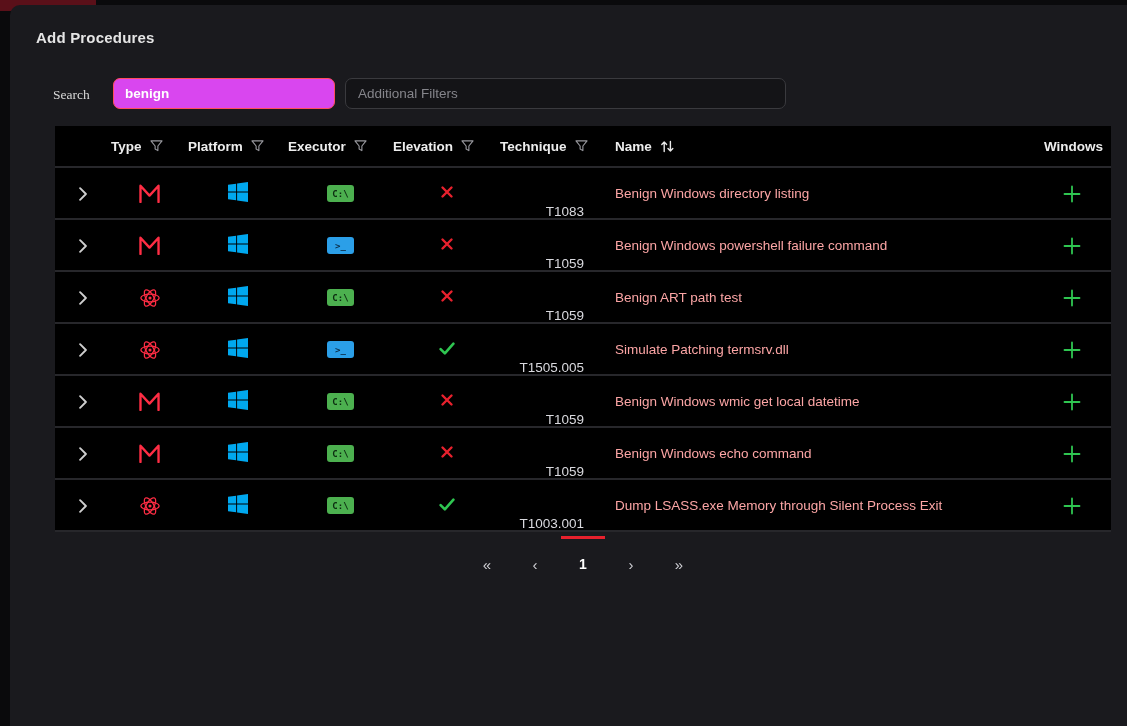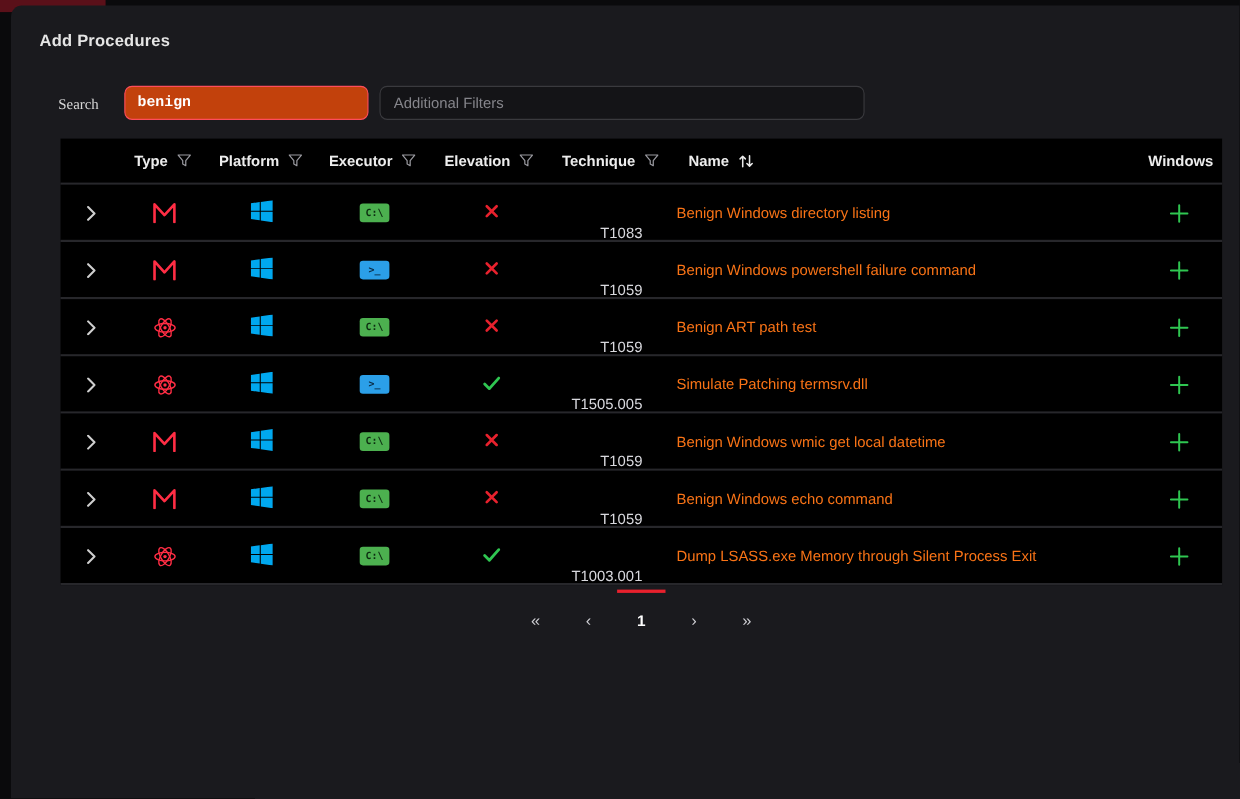--- a/index.html
+++ b/index.html
@@ -6,40 +6,40 @@
   html,body { width:1127px; height:726px; background:#0a0a0c; font-family:"Liberation Sans",sans-serif; overflow:hidden; position:relative; }
 
   .corner-fragment { position:absolute; left:0; top:0; width:96px; height:11px; background:#5a1019; }
 
   .modal { position:absolute; left:10px; top:5px; width:1117px; height:721px; background:#1a1a1e; border-top-left-radius:10px; }
 
   .modal-title { position:absolute; left:26px; top:24px; font-size:15px; font-weight:700; color:#e5e5e5; letter-spacing:.2px; }
 
   .search-label { position:absolute; left:43px; top:82px; font-size:13.5px; color:#d8d8d8;font-family:Liberation Serif, serif; }
   .search-input { position:absolute; left:103px; top:73px; width:222px; height:31px;
-    background:#c2410c; border:1px solid #ff4d5c; border-radius:7px; color:#ffffff;
-    font-family:Liberation Mono, monospace; font-size:13.5px; font-weight:600; padding:0 11px; outline:none; }
+    background:#d946ef; border:1px solid #ff4d5c; border-radius:7px; color:#ffffff;
+    font-family:Liberation Sans, sans-serif; font-size:13.5px; font-weight:600; padding:0 11px; outline:none; }
   .filters-input { position:absolute; left:335px; top:73px; width:441px; height:31px;
     background:#141417; border:1px solid #3a3a3e; border-radius:7px; color:#e8e8e8;
     font-family:"Liberation Sans",sans-serif; font-size:13.5px; padding:0 12px; outline:none; }
   .filters-input::placeholder { color:#85858b; }
 
   .table { position:absolute; left:45px; top:121px; width:1056px; }
   .thead, .tr { display:grid; grid-template-columns:56px 77px 100px 105px 107px 92px 1fr 70px; align-items:center; background:#000; border-bottom:2px solid #27272b; }
   .thead { height:42px; color:#ededed; font-size:13.5px; font-weight:700; }
-  .th { display:flex; align-items:center; gap:8px;margin-left:11px; }
+  .th { display:flex; align-items:center; gap:8px; }
   .th-name { padding-left:23px; cursor:pointer;align-items:center; }
   .th-actions { justify-content:flex-end; padding-right:8px; }
   .filter-ic, .sort-ic { display:inline-flex; align-items:center; cursor:pointer; }
 
   .tr { height:52px; }
   .td { display:flex; align-items:center; font-size:13.5px; }
   .td-center { justify-content:center; }
   .td-tech { justify-content:flex-end; padding-right:8px; color:#d9d9de;margin-top:36px; }
-  .td-name { justify-content:flex-start; padding-left:23px; color:#f97316; }
+  .td-name { justify-content:flex-start; padding-left:23px; color:#fca5a5; }
   .td-actions { justify-content:flex-end; padding-right:26px; }
 
   .chev-btn, .plus-btn { background:none; border:none; cursor:pointer; display:inline-flex; align-items:center; padding:4px; }
 
   .badge { min-width:27px; height:17px; padding:0 4px; border-radius:3px; display:inline-flex; align-items:center; justify-content:center;
     font-family:"DejaVu Sans Mono",monospace; font-size:9px; font-weight:700; }
   .badge-cmd { background:#4cb04f; color:#0c2b10; }
   .badge-psh { background:#2b9fe8; color:#0a2b45; }
 
   .type-ic { display:inline-flex; }

